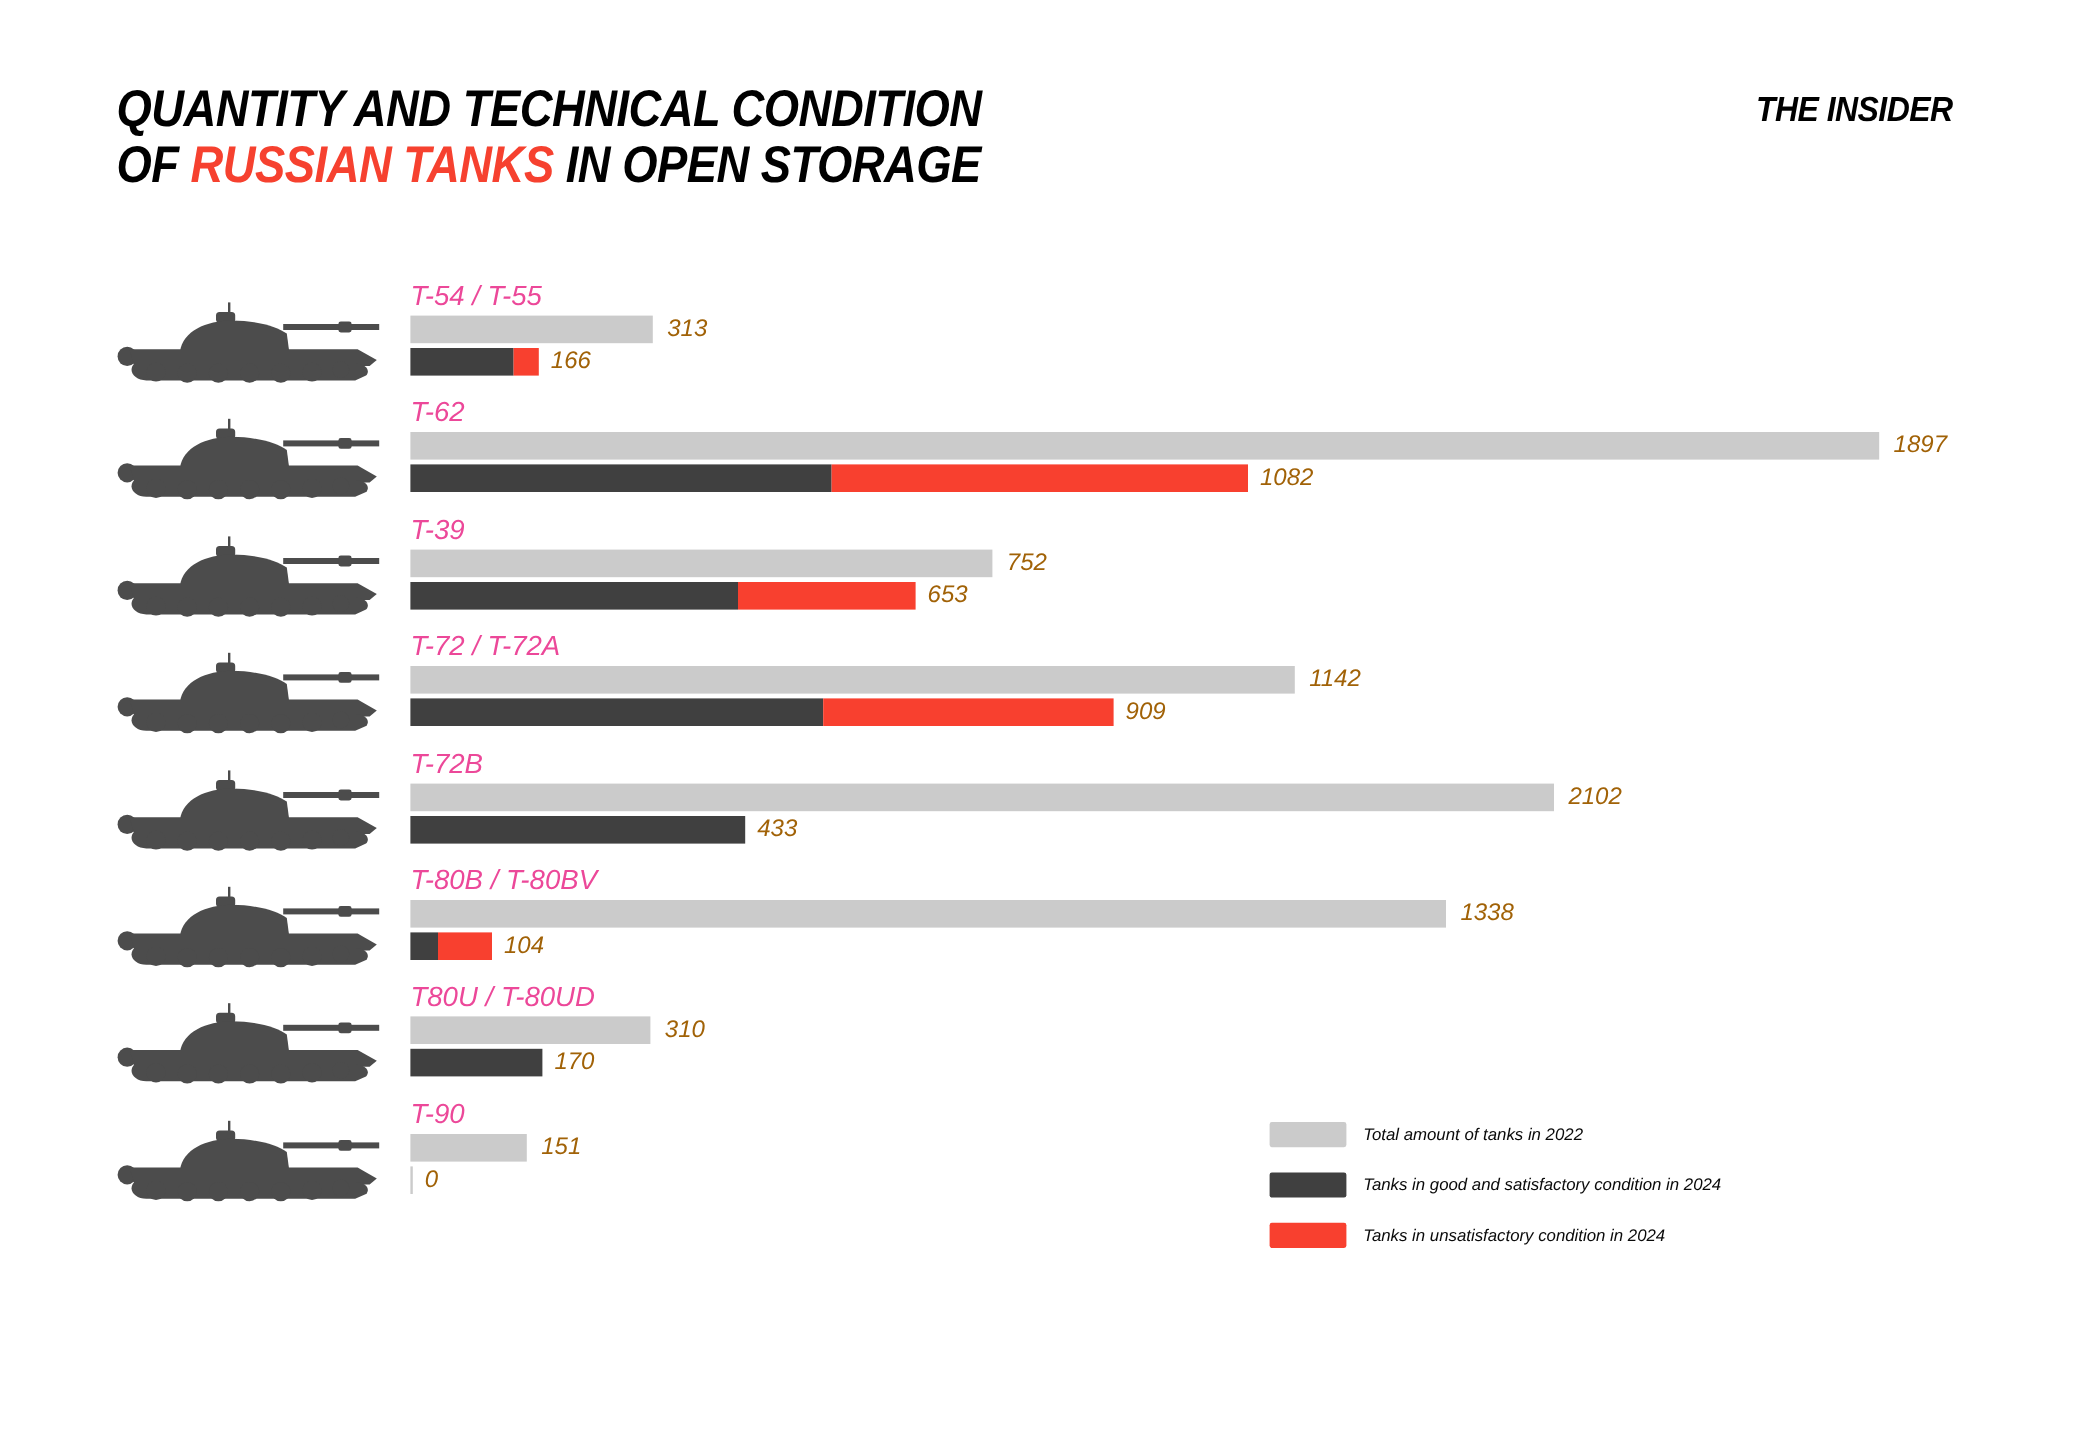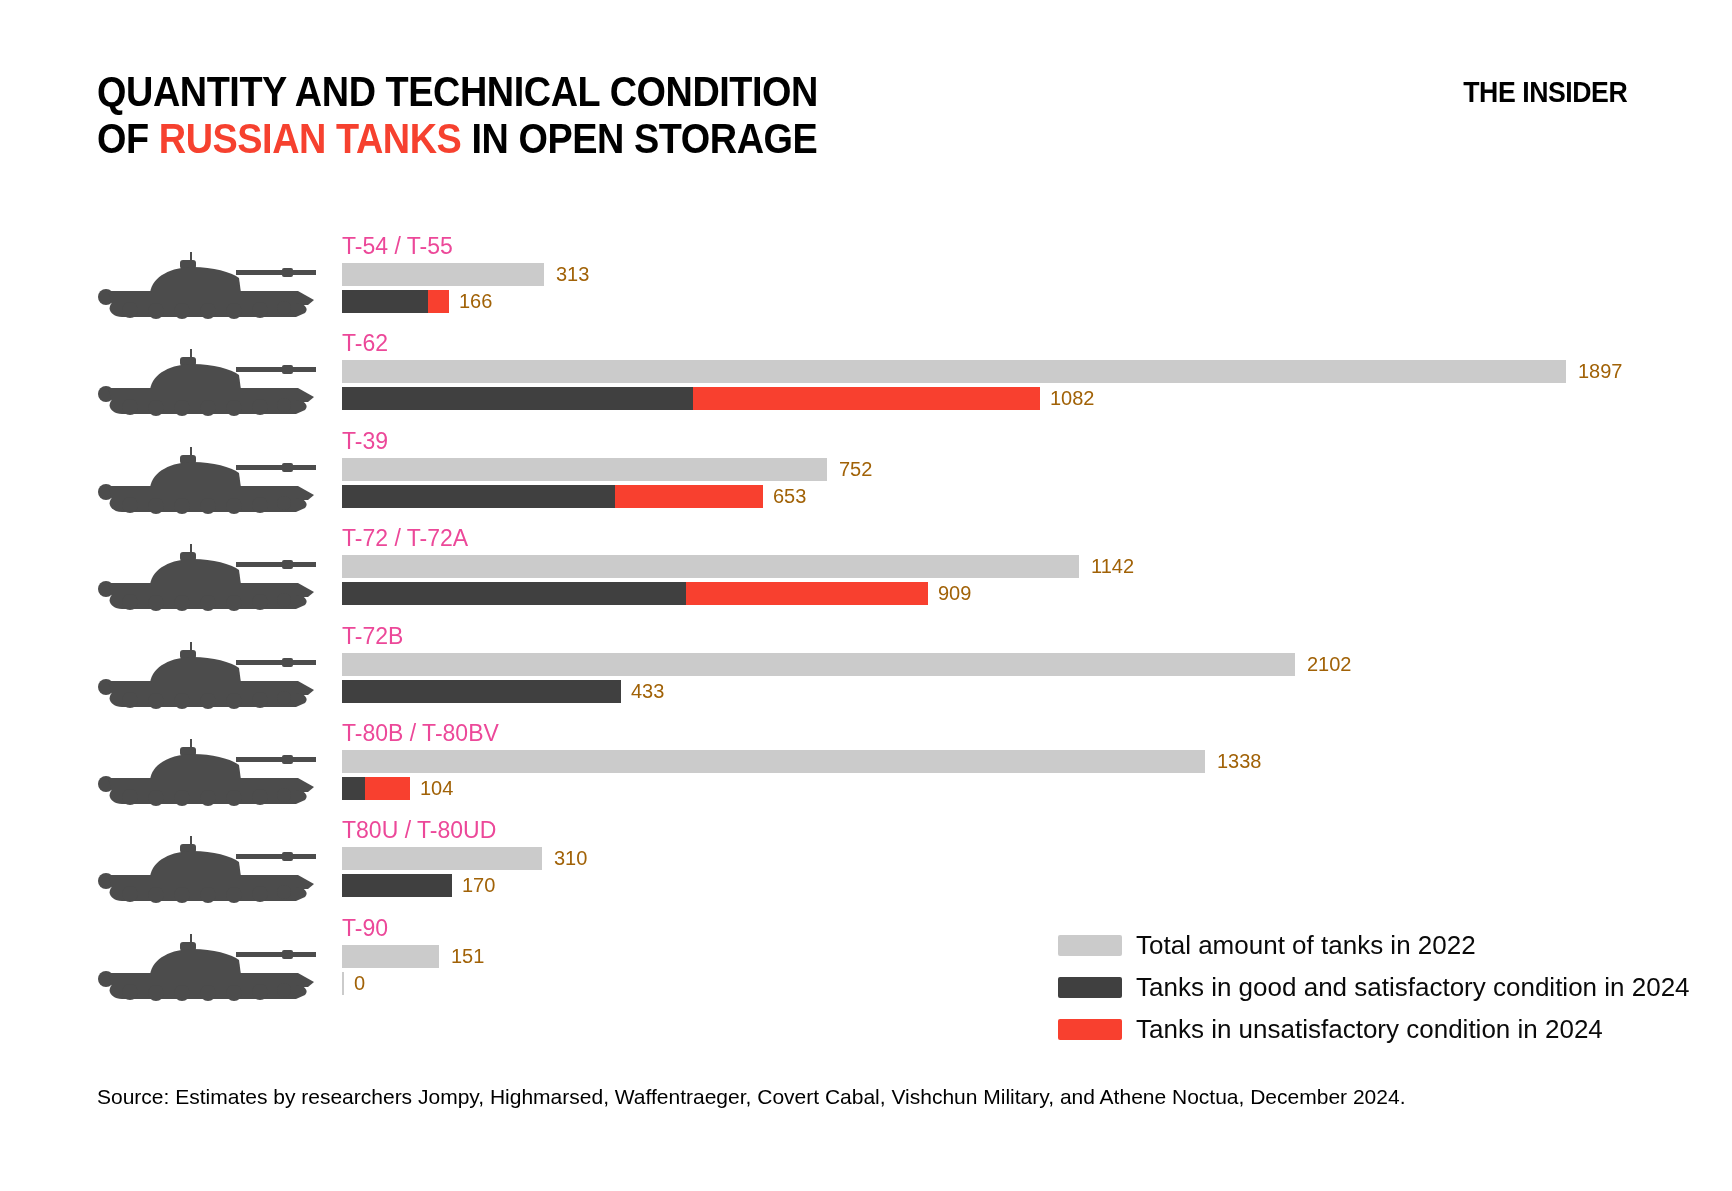--- a/index.html
+++ b/index.html
@@ -1,19 +1,19 @@
 <!DOCTYPE html>
 <html><head>
 <meta charset="utf-8">
 <style>
   * { margin:0; padding:0; box-sizing:border-box; }
   html,body { background:#ffffff; }
   body { font-family:"Liberation Sans", sans-serif; }
   .canvas {
-    position:relative; width:1732px; height:1191px; background:#ffffff; overflow:hidden;
+    position:relative; width:1732px; height:1191px; background:#ffffff; overflow:hidden;font-style:italic;
   }
   
   .title {
     position:absolute; left:97px; top:68px;
     font-size:43px; font-weight:700; color:#000; line-height:47px;
     letter-spacing:-0.5px;
   }
   .title-line { transform:scaleX(0.88); transform-origin:left center; white-space:pre; }
   .title .red { color:#f6412f; }
   .logo {
@@ -37,21 +37,21 @@
   .val {
     position:absolute; height:23px; line-height:23px;
     font-size:20px; color:#a16207; white-space:nowrap;
   }
   .val-total { top:30px; }
   .val-2024  { top:57px; }
   
   .legend { position:absolute; left:1058px; top:934px; }
   .legend-item { display:flex; align-items:center; height:22px; margin-bottom:20px; }
   .legend-swatch { width:64px; height:21px; border-radius:2px; margin-right:14px; flex:0 0 auto; }
-  .legend-label { font-size:26px; color:#0a0a0a; white-space:nowrap; }
+  .legend-label { font-size:14px; color:#0a0a0a; white-space:nowrap; }
   
   .source {
     position:absolute; left:97px; top:1085px;
     font-size:21px; color:#000; white-space:nowrap;
   }
 </style>
 </head>
 <body>
 
 <div class="canvas">
@@ -290,15 +290,14 @@
     <div class="legend-item">
       <span class="legend-swatch" style="background: rgb(64, 64, 64);"></span>
       <span class="legend-label">Tanks in good and satisfactory condition in 2024</span>
     </div>
     <div class="legend-item">
       <span class="legend-swatch" style="background: rgb(248, 64, 47);"></span>
       <span class="legend-label">Tanks in unsatisfactory condition in 2024</span>
     </div>
   </div>
 
-  <div class="source">Source: Estimates by researchers Jompy, Highmarsed, Waffentraeger, Covert Cabal, Vishchun Military, and Athene Noctua, December 2024.</div>
 
 </div>
 
 </body></html>

